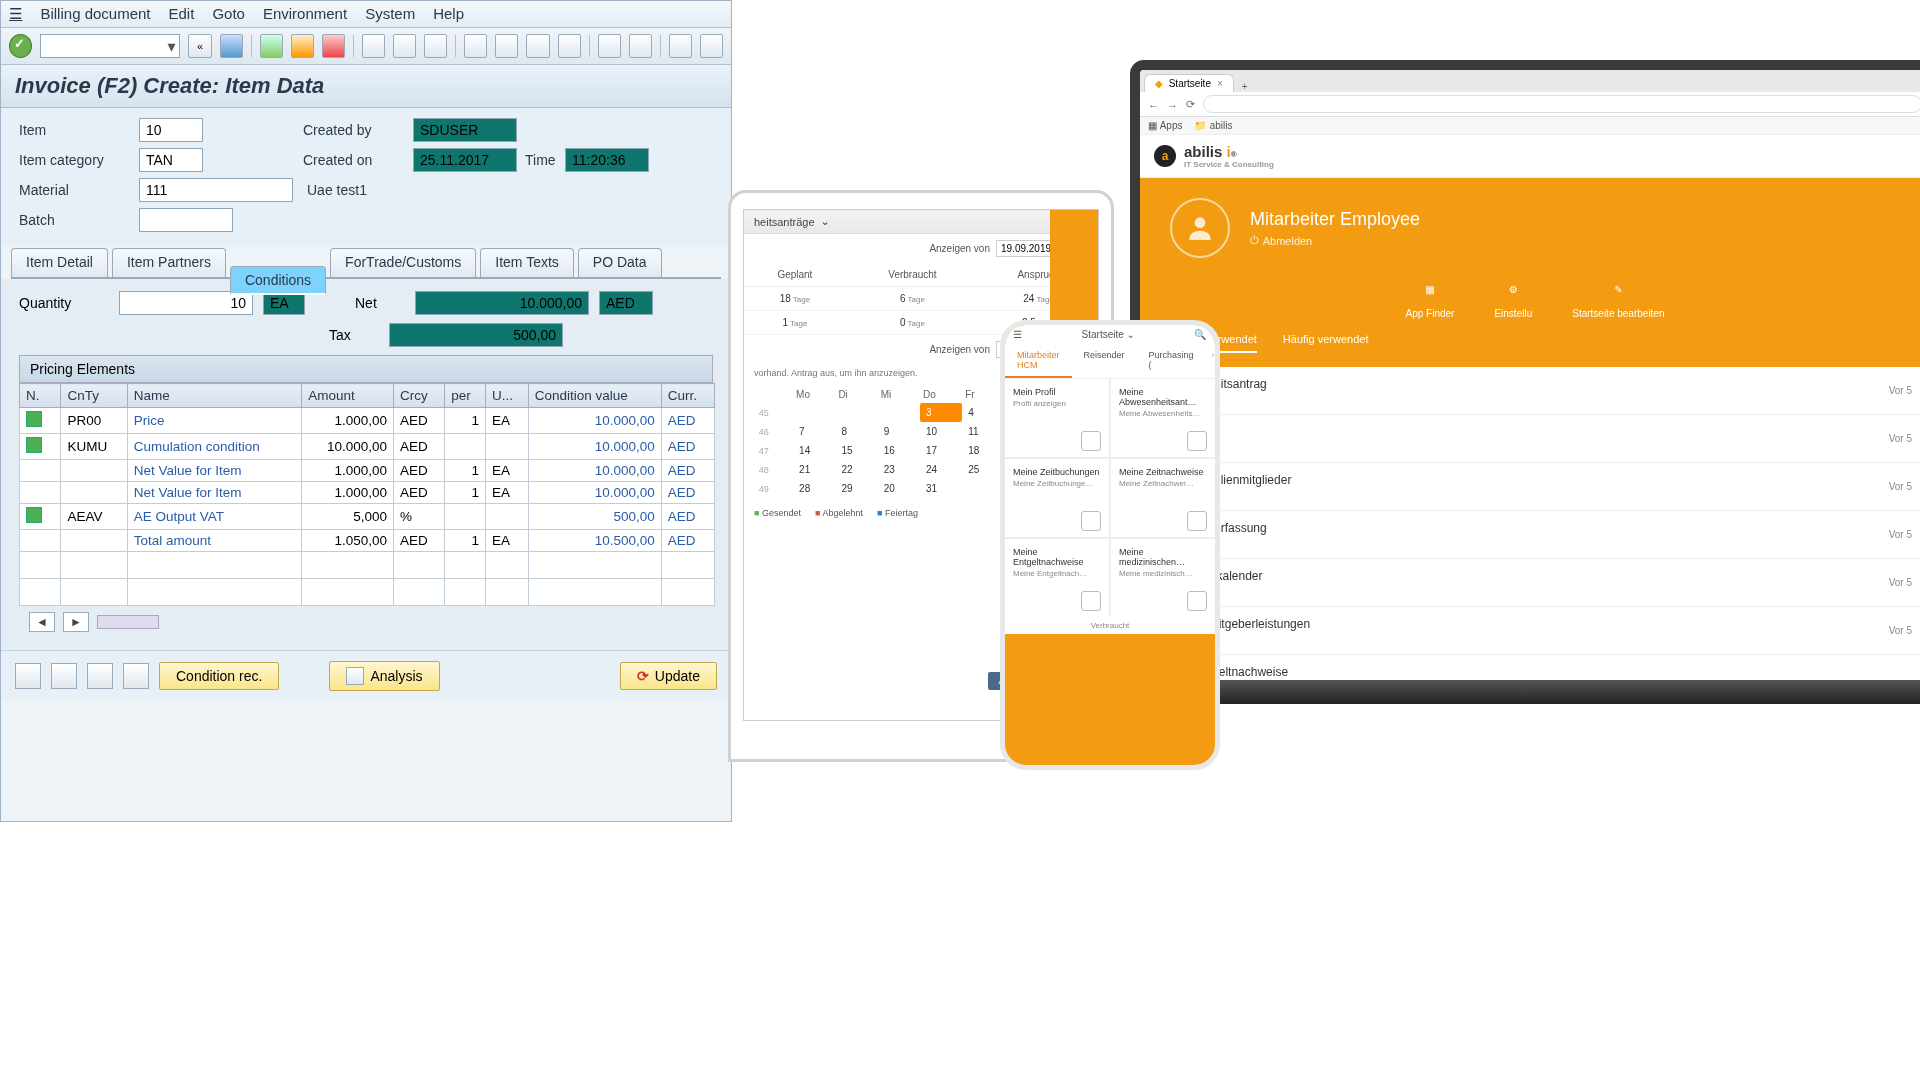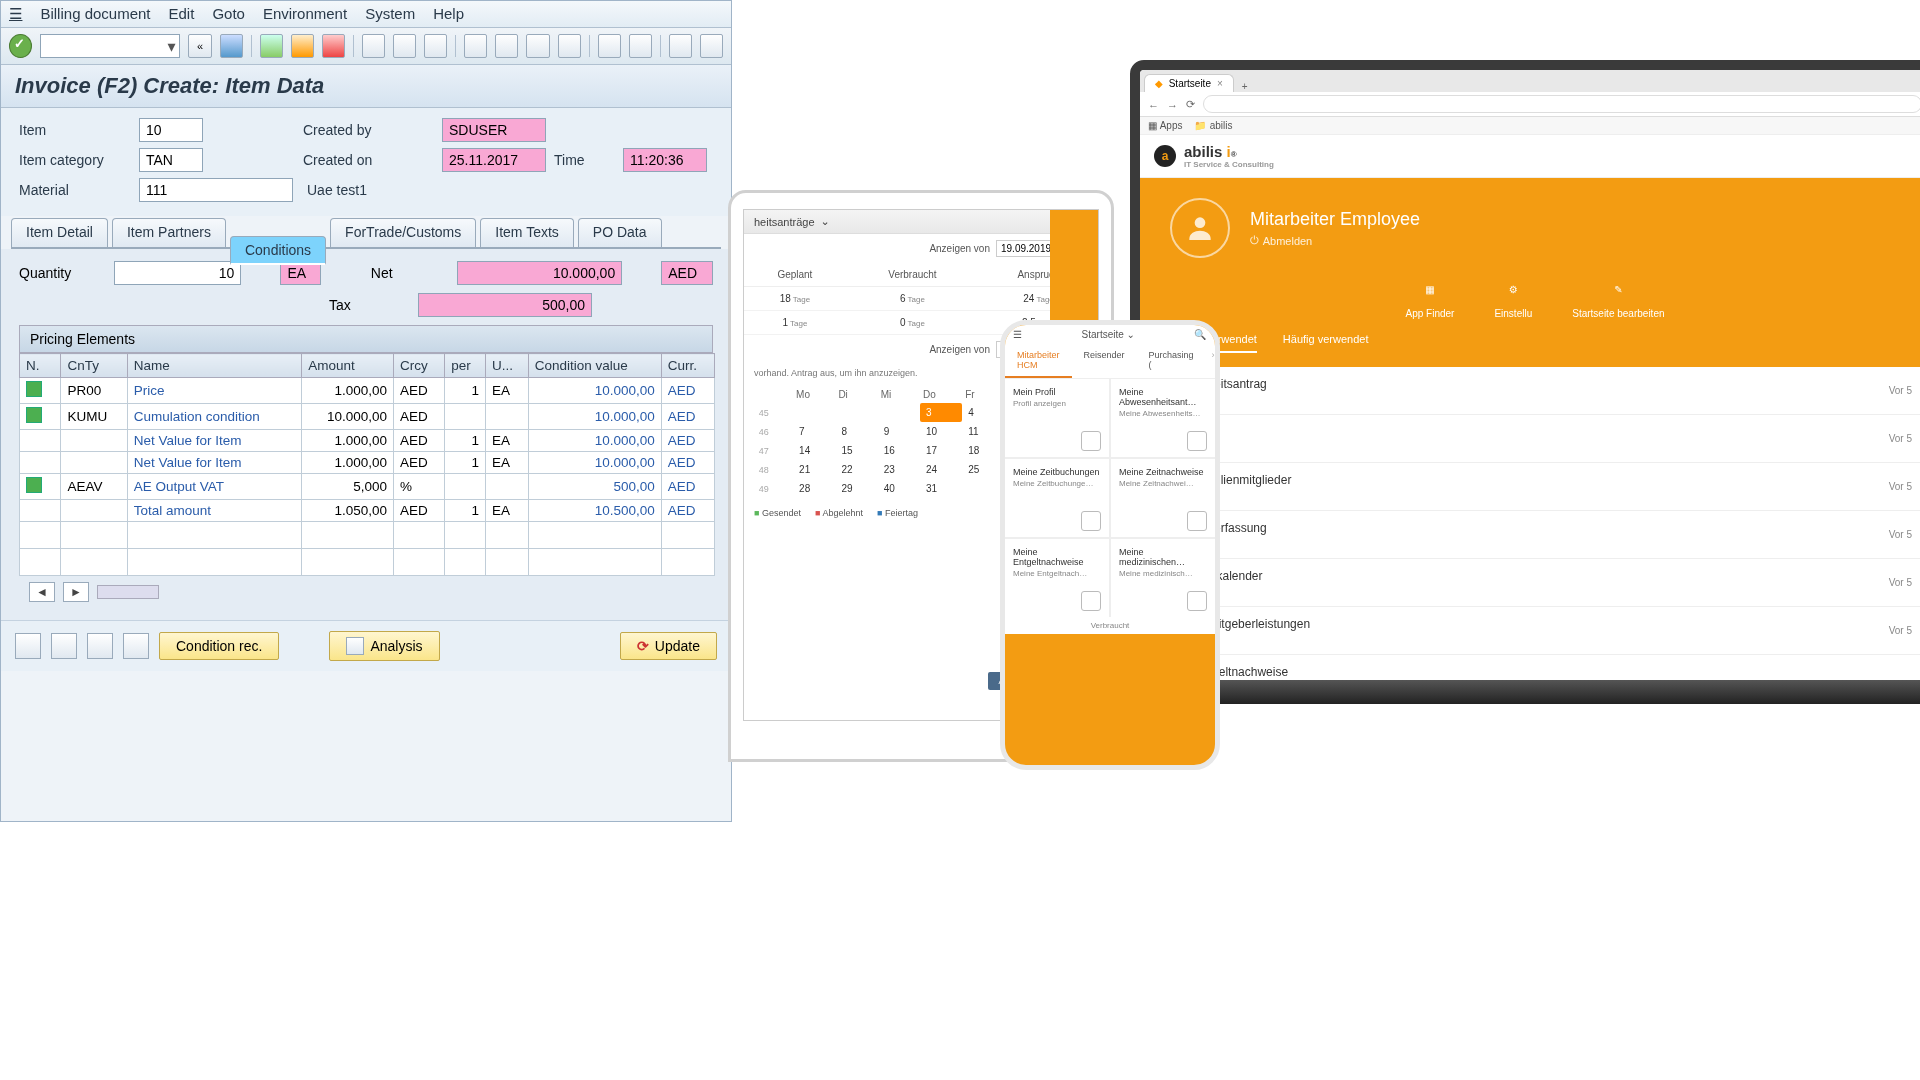--- a/index.html
+++ b/index.html
@@ -22,21 +22,21 @@
 .sap-sep { width:1px; height:22px; background:#b0c0d0; }
 
 .sap-title { background:linear-gradient(#eaf1f8,#d5e3f0); padding:8px 14px; font-size:22px; font-style:italic; font-weight:bold; color:#2a3a4a; border-bottom:1px solid #b0c0d0; }
 .sap-subbar { padding:6px 14px; background:#e8f0f7; border-bottom:1px solid #c4d2e0; display:flex; align-items:center; gap:6px; font-size:14px; }
 .sap-subbar .icon-cube { width:16px; height:16px; background:#f4b400; display:inline-block; }
 
 .sap-form { padding:10px 18px 8px 18px; background:#e8f0f7; }
 .sap-form-row { display:flex; align-items:center; margin-bottom:6px; font-size:14px; }
 .sap-label { width:120px; color:#2a3a4a; }
 .sap-input { height:22px; border:1px solid #8fa5b8; background:#fff; padding:0 6px; font-size:14px; display:flex; align-items:center; }
-.sap-input.ro { background:#f9a8d4;margin-left:29px; }
+.sap-input.ro { background:#0f766e; }
 .sap-static { color:#2a3a4a; }
 
 .sap-tabs { display:flex; margin:2px 10px 0 10px; border-bottom:2px solid #9ab; }
 .sap-tab { padding:5px 14px; background:linear-gradient(#f6f9fc,#e0e9f2); border:1px solid #9ab; border-bottom:none; margin-right:4px; border-radius:4px 4px 0 0; font-size:14px; color:#2a3a4a; cursor:default; }
 .sap-tab.active { background:#7dd3fc; font-weight:normal; border-bottom:2px solid #fff; position:relative; top:18px; }
 
 .sap-sect { padding:12px 18px; background:#e4ecf4; }
 .sap-sect .row2 { display:flex; align-items:center; gap:10px; margin-bottom:8px; font-size:14px; }
 
 .pricing-hdr { background:linear-gradient(#dbe6f0,#c7d7e6); padding:5px 10px; font-size:14px; border:1px solid #aab; }
@@ -178,20 +178,24 @@
       <span class="sap-label" style="width:110px;margin-left:100px">Created on</span>
       <span class="sap-input ro" style="width:90px">25.11.2017</span>
       <span class="sap-label" style="width:40px;margin-left:8px">Time</span>
       <span class="sap-input ro" style="width:70px">11:20:36</span>
     </div>
     <div class="sap-form-row">
       <span class="sap-label">Material</span>
       <span class="sap-input" style="width:140px">111</span>
       <span class="sap-static" style="margin-left:14px">Uae test1</span>
     </div>
+    <div class="sap-form-row">
+      <span class="sap-label">Batch</span>
+      <span class="sap-input" style="width:80px"></span>
+    </div>
   </div>
 
   <div class="sap-tabs">
     <div class="sap-tab">Item Detail</div>
     <div class="sap-tab">Item Partners</div>
     <div class="sap-tab active">Conditions</div>
     <div class="sap-tab">ForTrade/Customs</div>
     <div class="sap-tab">Item Texts</div>
     <div class="sap-tab">PO Data</div>
   </div>
@@ -429,21 +433,21 @@
             <td>23</td>
             <td>24</td>
             <td>25</td>
             <td class="we">26</td>
             <td class="we"></td>
           </tr>
       <tr>
             <td class="wk">49</td>
             <td>28</td>
             <td>29</td>
-            <td>40</td>
+            <td>20</td>
             <td>31</td>
             <td></td>
             <td></td>
             <td></td>
           </tr>
     </tbody>
       </table>
     <div class="legend">
       <span class="g">Gesendet</span>
       <span class="r">Abgelehnt</span>

